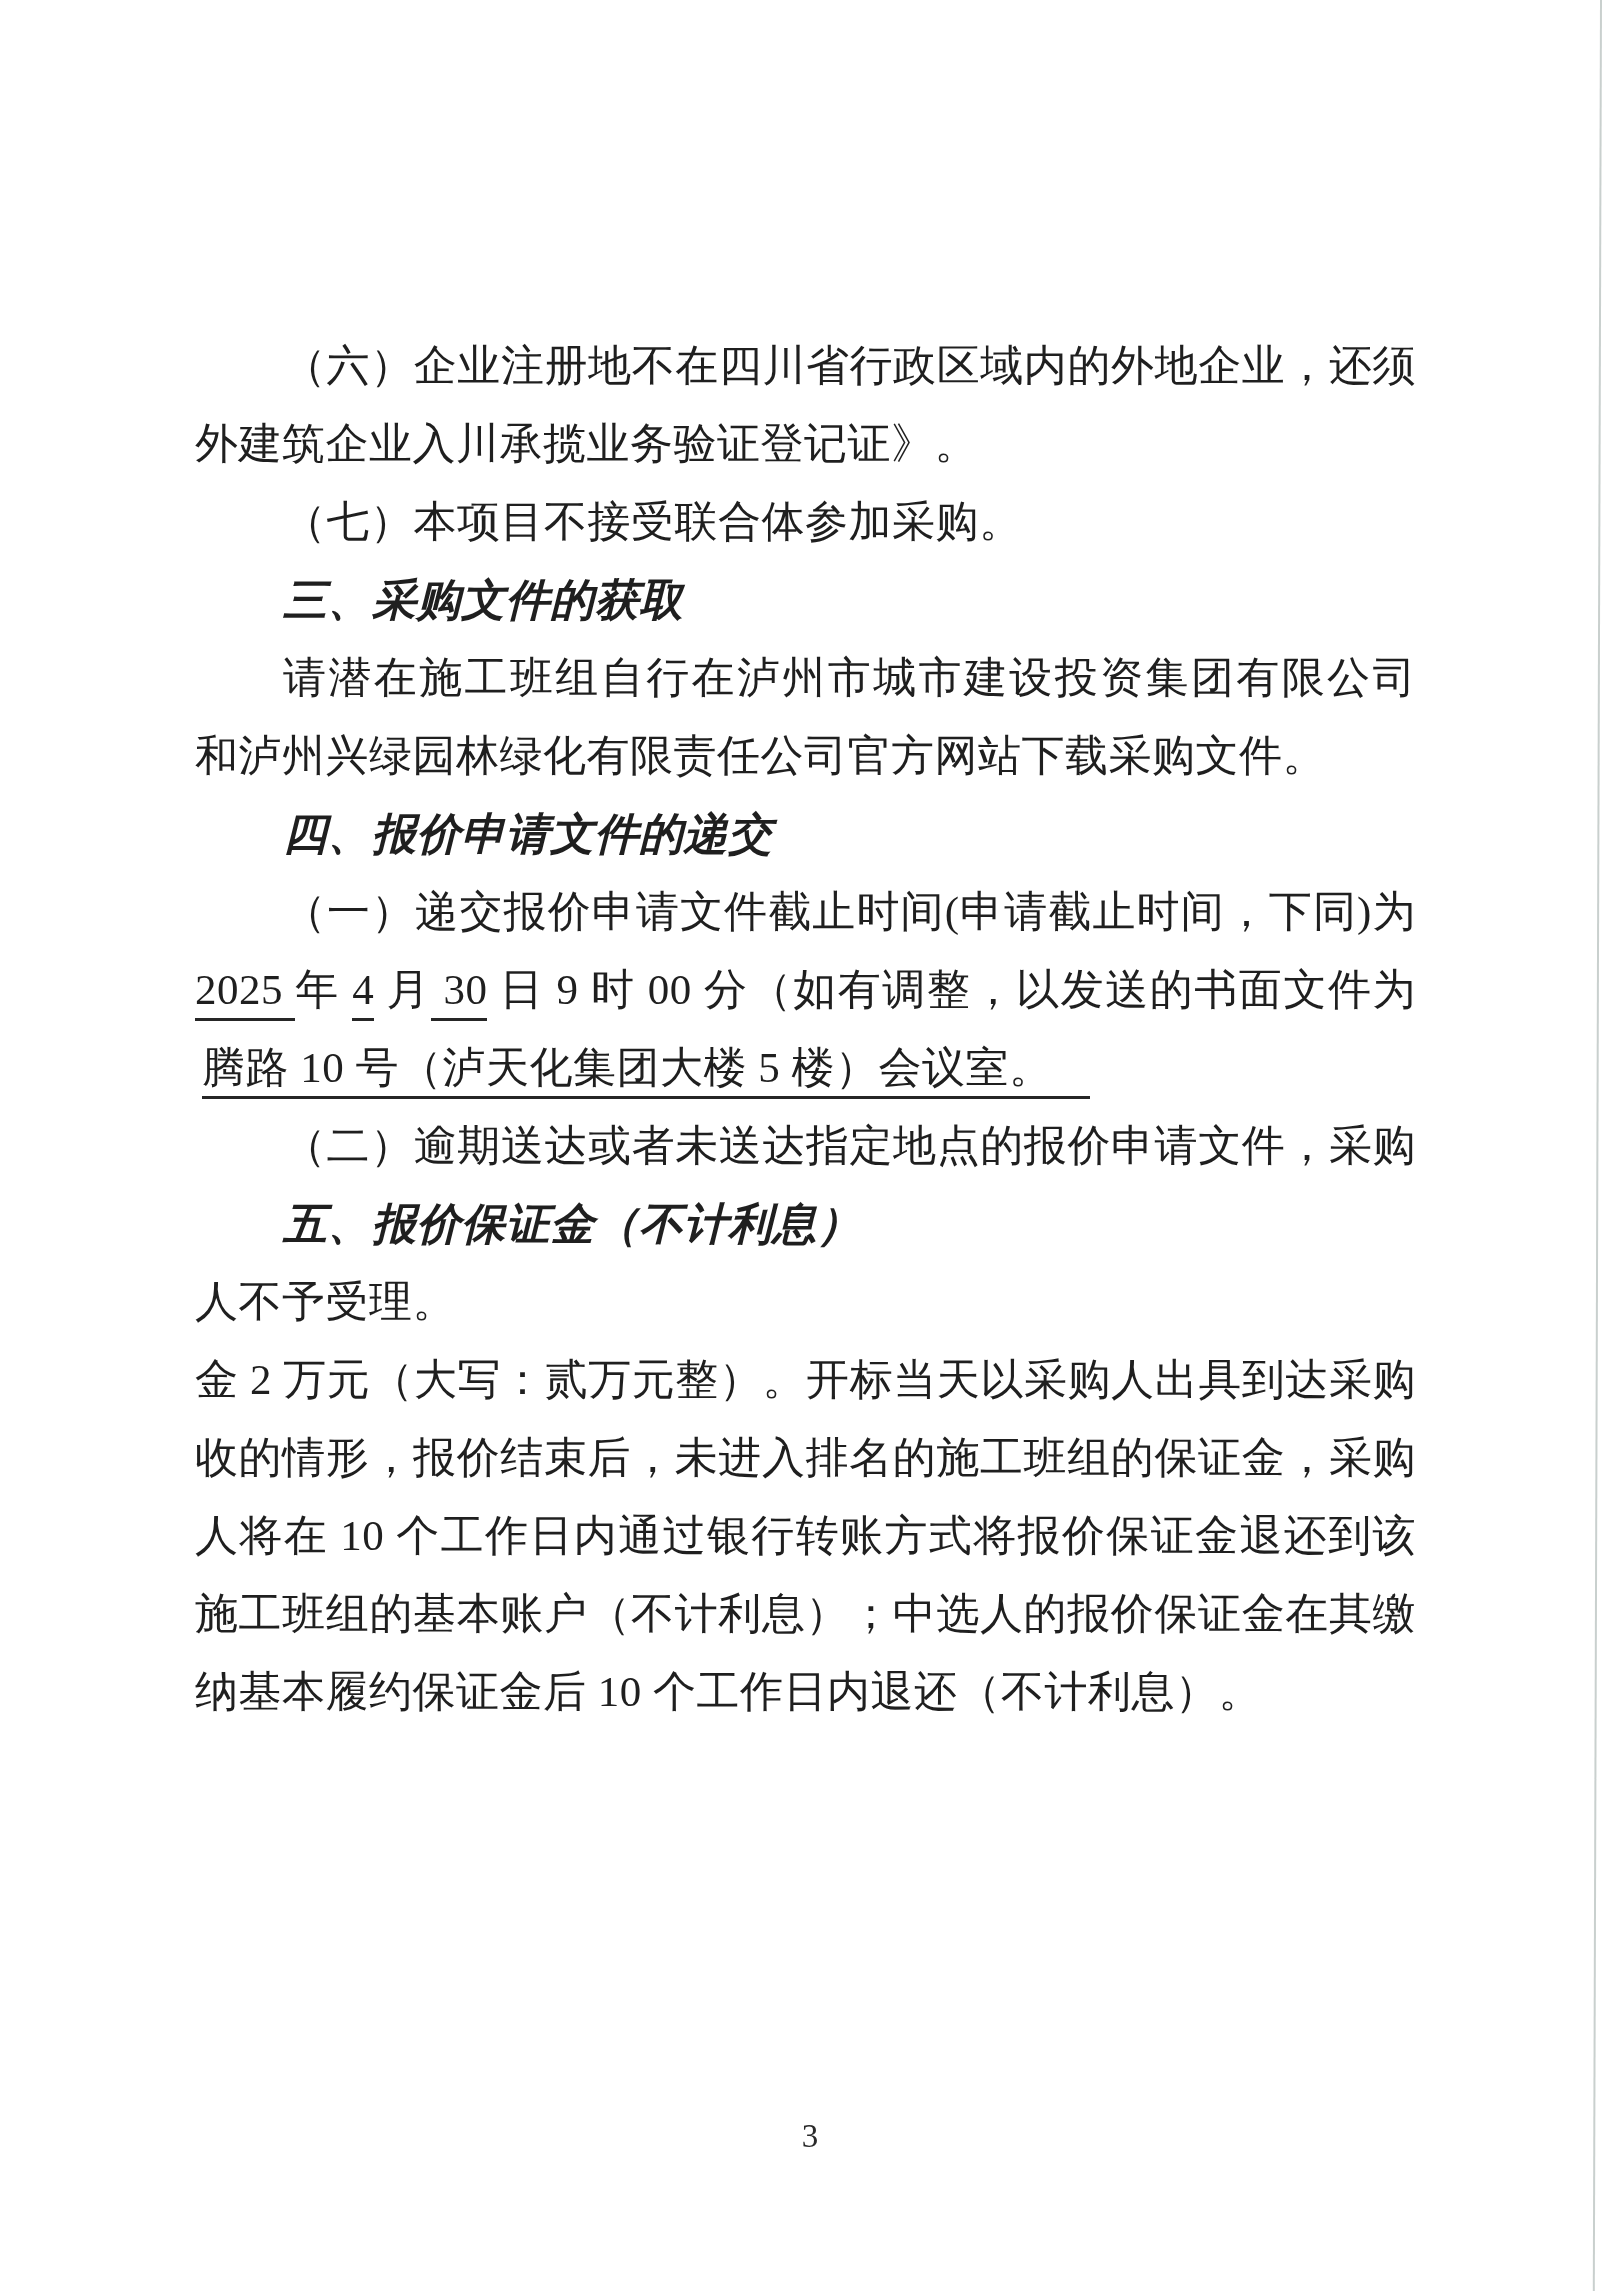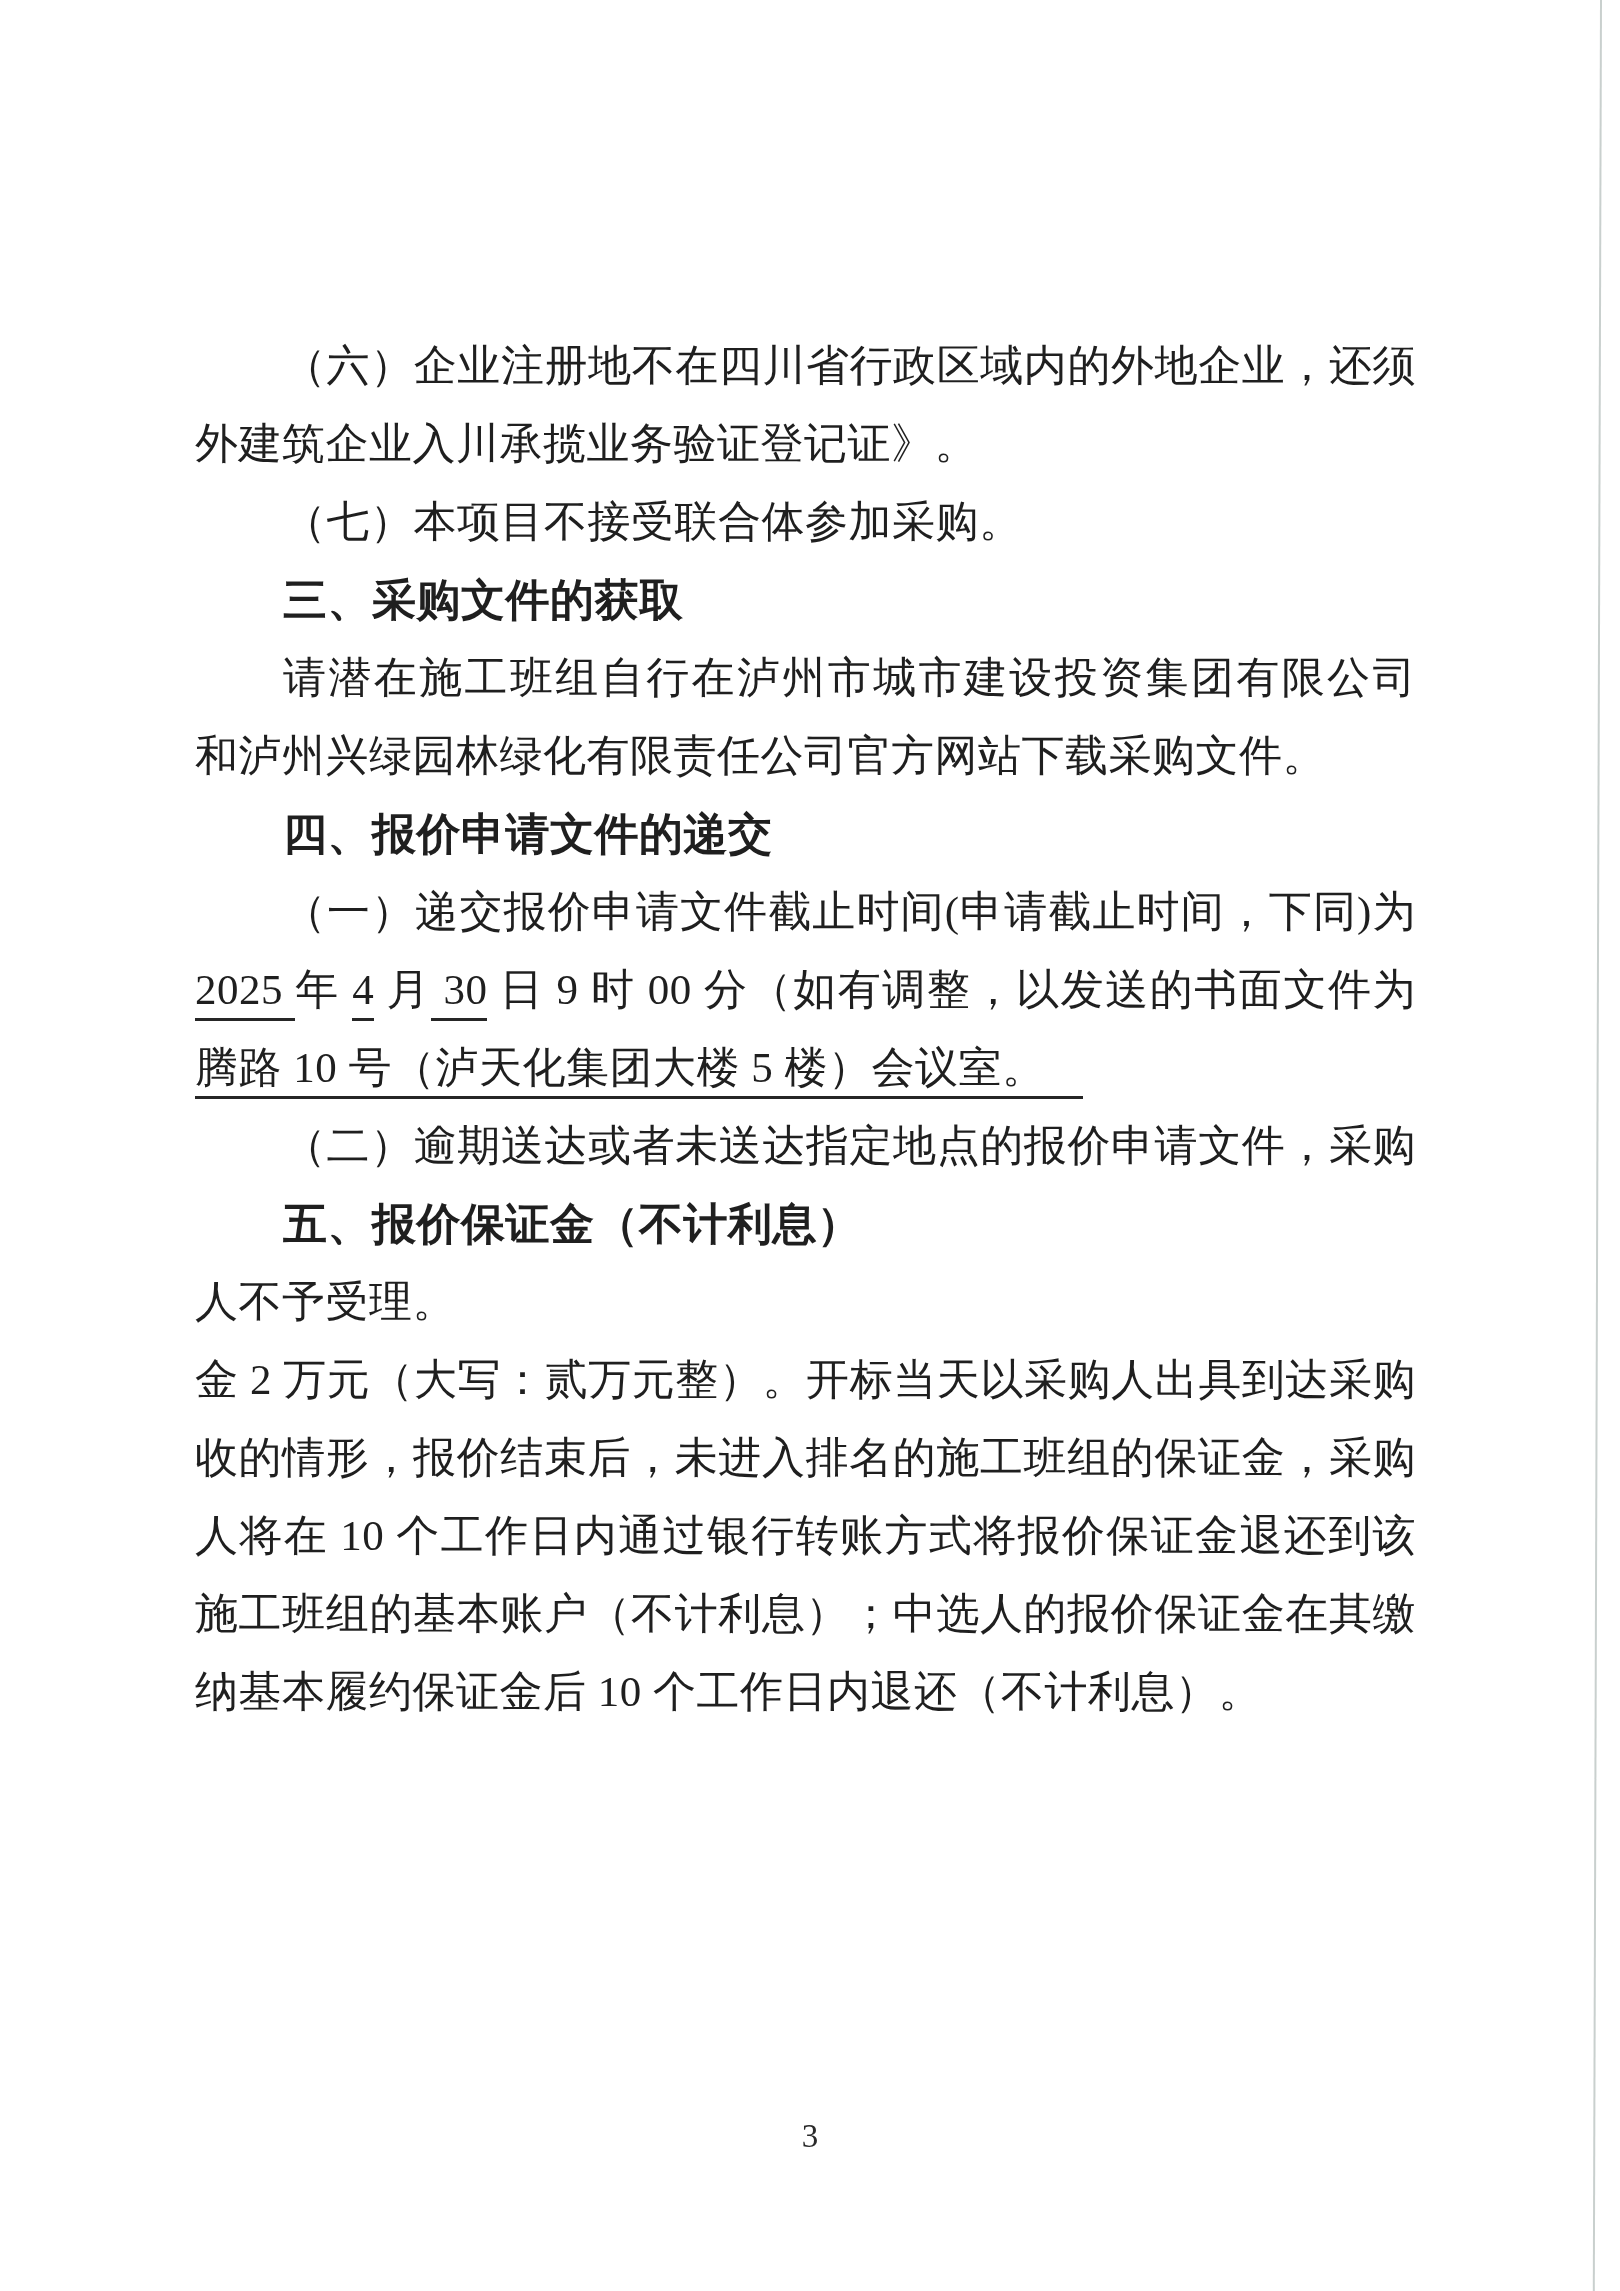--- a/index.html
+++ b/index.html
@@ -36,27 +36,29 @@
     text-align: justify;
     text-align-last: justify;
   }
   .line.indent {
     text-indent: 88px;
   }
   .line.heading {
     font-family: "Liberation Sans", "DejaVu Sans", sans-serif;
     font-weight: 700;
     font-size: 44px;
+    font-style: italic;
   }
   .u {
     border-bottom: 3.9px solid #262626;
     padding-bottom: 5px;
   }
   .u-pad {
     padding-right: 37px;
+    margin-left: 7px;
   }
   .page-number {
     position: absolute;
     top: 2113px;
     left: 0;
     width: 1620px;
     text-align: center;
     font-size: 33px;
     line-height: 47px;
     color: #2a2a2a;

